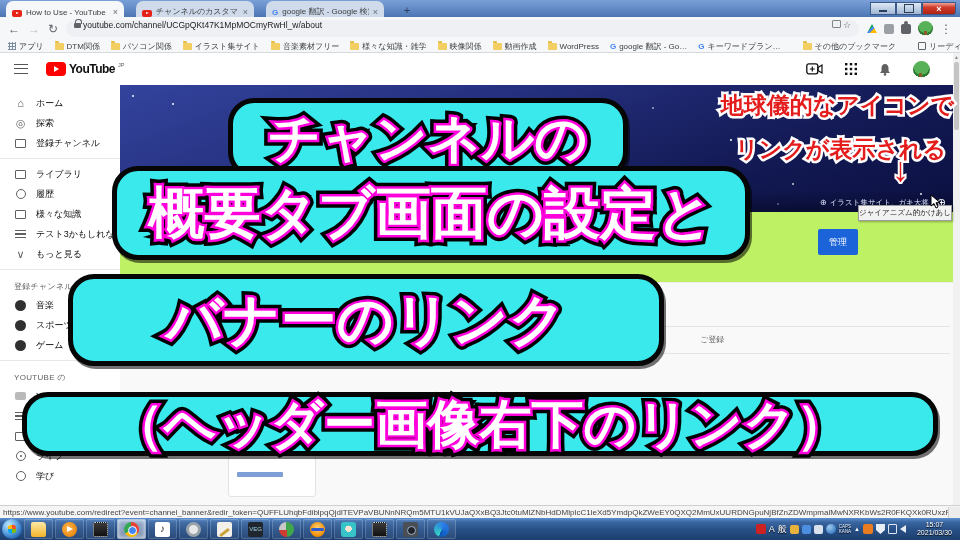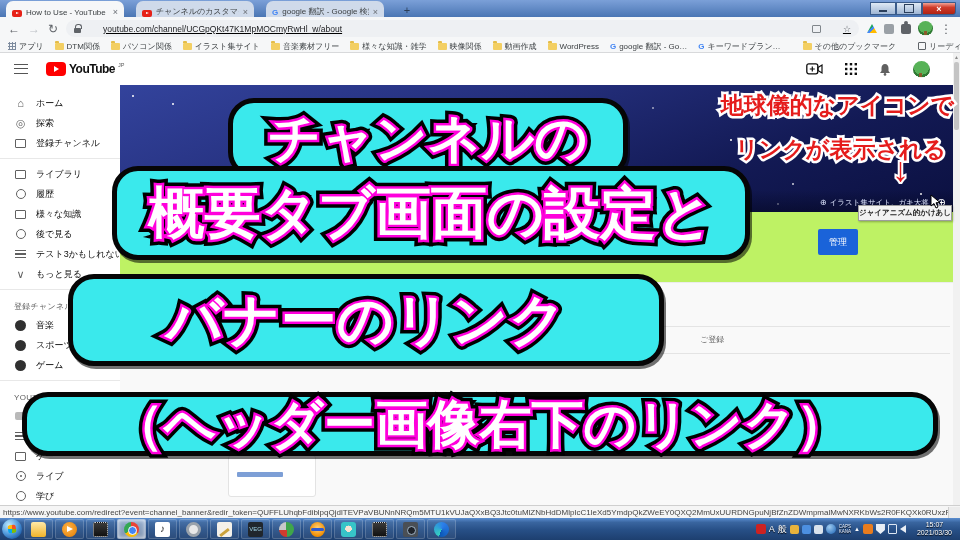--- a/index.html
+++ b/index.html
@@ -23,21 +23,21 @@
   .win-controls { position:absolute; top:2px; right:4px; display:flex; }
   .wc { width:26px; height:13px; border:1px solid #3a5b8a; display:flex; align-items:center; justify-content:center; background:linear-gradient(#dfe9f5,#9fb6d4); }
   .wc.min::after { content:""; width:8px; height:2px; background:#2b3f5c; margin-top:5px; }
   .wc.max::after { content:""; width:8px; height:7px; border:1.5px solid #2b3f5c; }
   .wc.close { width:34px; background:linear-gradient(#f2a496,#cf3b2a 40%,#b02313); color:#fff; font-size:9px; font-weight:bold; border-radius:0 0 3px 0; }
 
   
   .toolbar { height:23px; background:#f6f7f8; display:flex; align-items:center; padding:0 8px; gap:8px; }
   .navbtn { font-size:12px; color:#5f6368; line-height:1; }
   .navbtn.disabled { color:#bdc1c6; }
-  .omnibox { flex:1; height:17px; background:#eef0f3; border-radius:9px; display:flex; align-items:center; padding:0 8px; gap:22px;text-decoration:underline; }
+  .omnibox { flex:1; height:17px; background:#eef0f3; border-radius:9px; display:flex; padding:0 8px; gap:2px; }
   .lock { width:7px; height:5px; background:#5f6368; border-radius:1px; position:relative; margin-top:3px; }
   .lock::before { content:""; position:absolute; top:-4px; left:1px; width:5px; height:4px; border:1.2px solid #5f6368; border-bottom:none; border-radius:3px 3px 0 0; }
   .url { flex:1; font-size:8.5px; color:#202124; white-space:nowrap; overflow:hidden; }
   .omni-ic { font-size:9px; color:#5f6368; }
   .saveico { width:9px; height:8px; border:1.2px solid #80868b; border-radius:1px; }
   .ext { display:flex; align-items:center; gap:7px; }
   .drive { width:10px; height:9px; clip-path:polygon(50% 0,100% 100%,0 100%); background:linear-gradient(135deg,#1ea362 45%,#4688f4 45% 62%,#ffba00 62%); }
   .greybox { width:10px; height:10px; background:#9aa0a6; border-radius:2px; }
   .puzzle { width:10px; height:10px; background:#5f6368; border-radius:2px; position:relative; }
   .puzzle::after { content:""; position:absolute; top:-3px; left:3px; width:4px; height:4px; border-radius:50%; background:#5f6368; }
@@ -106,21 +106,21 @@
   .frag { position:absolute; font-size:8px; color:#606060; white-space:nowrap; }
   .gdiv { position:absolute; left:110px; right:10px; height:1px; background:#e4e4e4; }
   .white-frag { position:absolute; left:108px; top:172px; width:88px; height:42px; background:#fff; border:1px solid #e3e3e3; border-radius:3px; }
   .white-frag::after { content:""; position:absolute; left:8px; top:16px; width:46px; height:5px; background:#7d9fd6; border-radius:1px; }
 
   .scrollbar { position:absolute; right:0; top:0; width:7px; height:452px; background:#f1f1f1; z-index:3; }
   .scrollbar .arrow { height:8px; color:#8a8a8a; font-size:5px; text-align:center; line-height:8px; }
   .scrollbar .thumb { position:absolute; left:1px; top:9px; width:5px; height:68px; background:#c4c4c4; border-radius:2px; }
 
   
-  .tooltip { position:absolute; left:858px; top:205px; padding:2px 0; background:#f2f2f2; border:1px solid #9d9d9d; box-shadow:1px 1px 2px rgba(0,0,0,.3); font-size:7.5px; color:#222; white-space:nowrap; z-index:6;font-weight:bold; }
+  .tooltip { position:absolute; left:858px; top:205px; padding:2px 0; background:#f2f2f2; border:1px solid #9d9d9d; box-shadow:1px 1px 2px rgba(0,0,0,.3); font-size:7.5px; color:#222; white-space:nowrap; z-index:6; }
   .cursor { position:absolute; left:930px; top:194px; z-index:30; }
 
   
   .blob { position:absolute; background:#3ae9ec; border:5px solid #060606; border-radius:26px; display:flex; align-items:center; justify-content:center; z-index:10; box-shadow:2px 3px 0 rgba(0,0,0,.55); }
   .wa { position:relative; white-space:nowrap; font-weight:bold; line-height:1; }
   .wa span { display:block; }
   .wa .back { position:absolute; left:0; top:0; color:#000; -webkit-text-stroke:12px #000; text-shadow:0 0 2px #000; }
   .wa .mid  { position:absolute; left:0; top:0; color:#ff00dc; -webkit-text-stroke:5px #ff00dc; }
   .wa .front{ position:relative; color:#fff; }
   .blob1 { left:228px; top:98px;  width:400px; height:80px; }  .blob1 .wa { font-size:52px; }
@@ -353,26 +353,20 @@
             <span class="lbl">履歴</span>
           </div>
         <div class="srow">
             <span class="ic">
               <span class="ic-sq"></span>
             </span>
             <span class="lbl">様々な知識</span>
           </div>
         <div class="srow">
             <span class="ic">
-              <span class="ic-circ"></span>
-            </span>
-            <span class="lbl">後で見る</span>
-          </div>
-        <div class="srow">
-            <span class="ic">
               <span class="ic-lines"></span>
             </span>
             <span class="lbl">テスト3かもしれない…</span>
           </div>
         <div class="srow">
             <span class="ic">∨</span>
             <span class="lbl">もっと見る</span>
           </div>
         <div class="sdiv"></div>
         <div class="shead">登録チャンネル</div>

